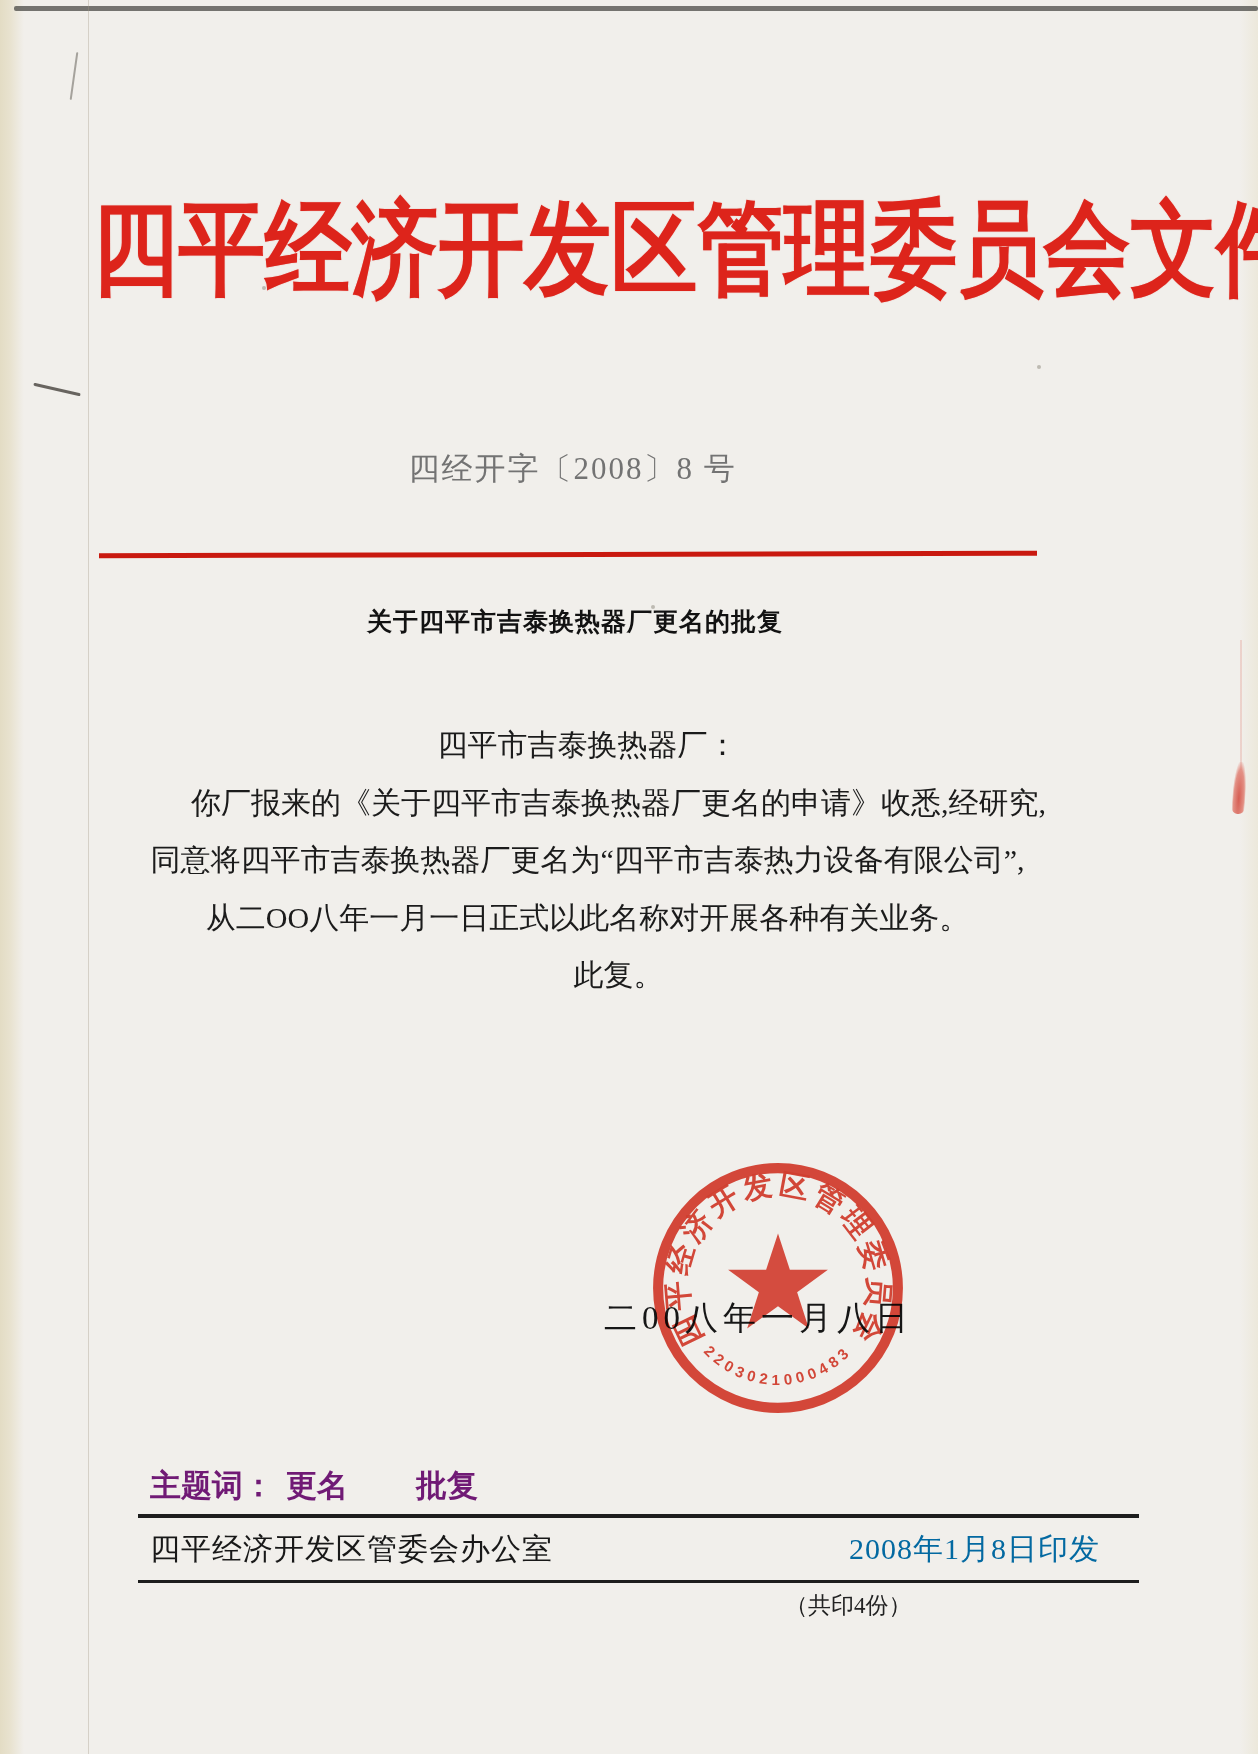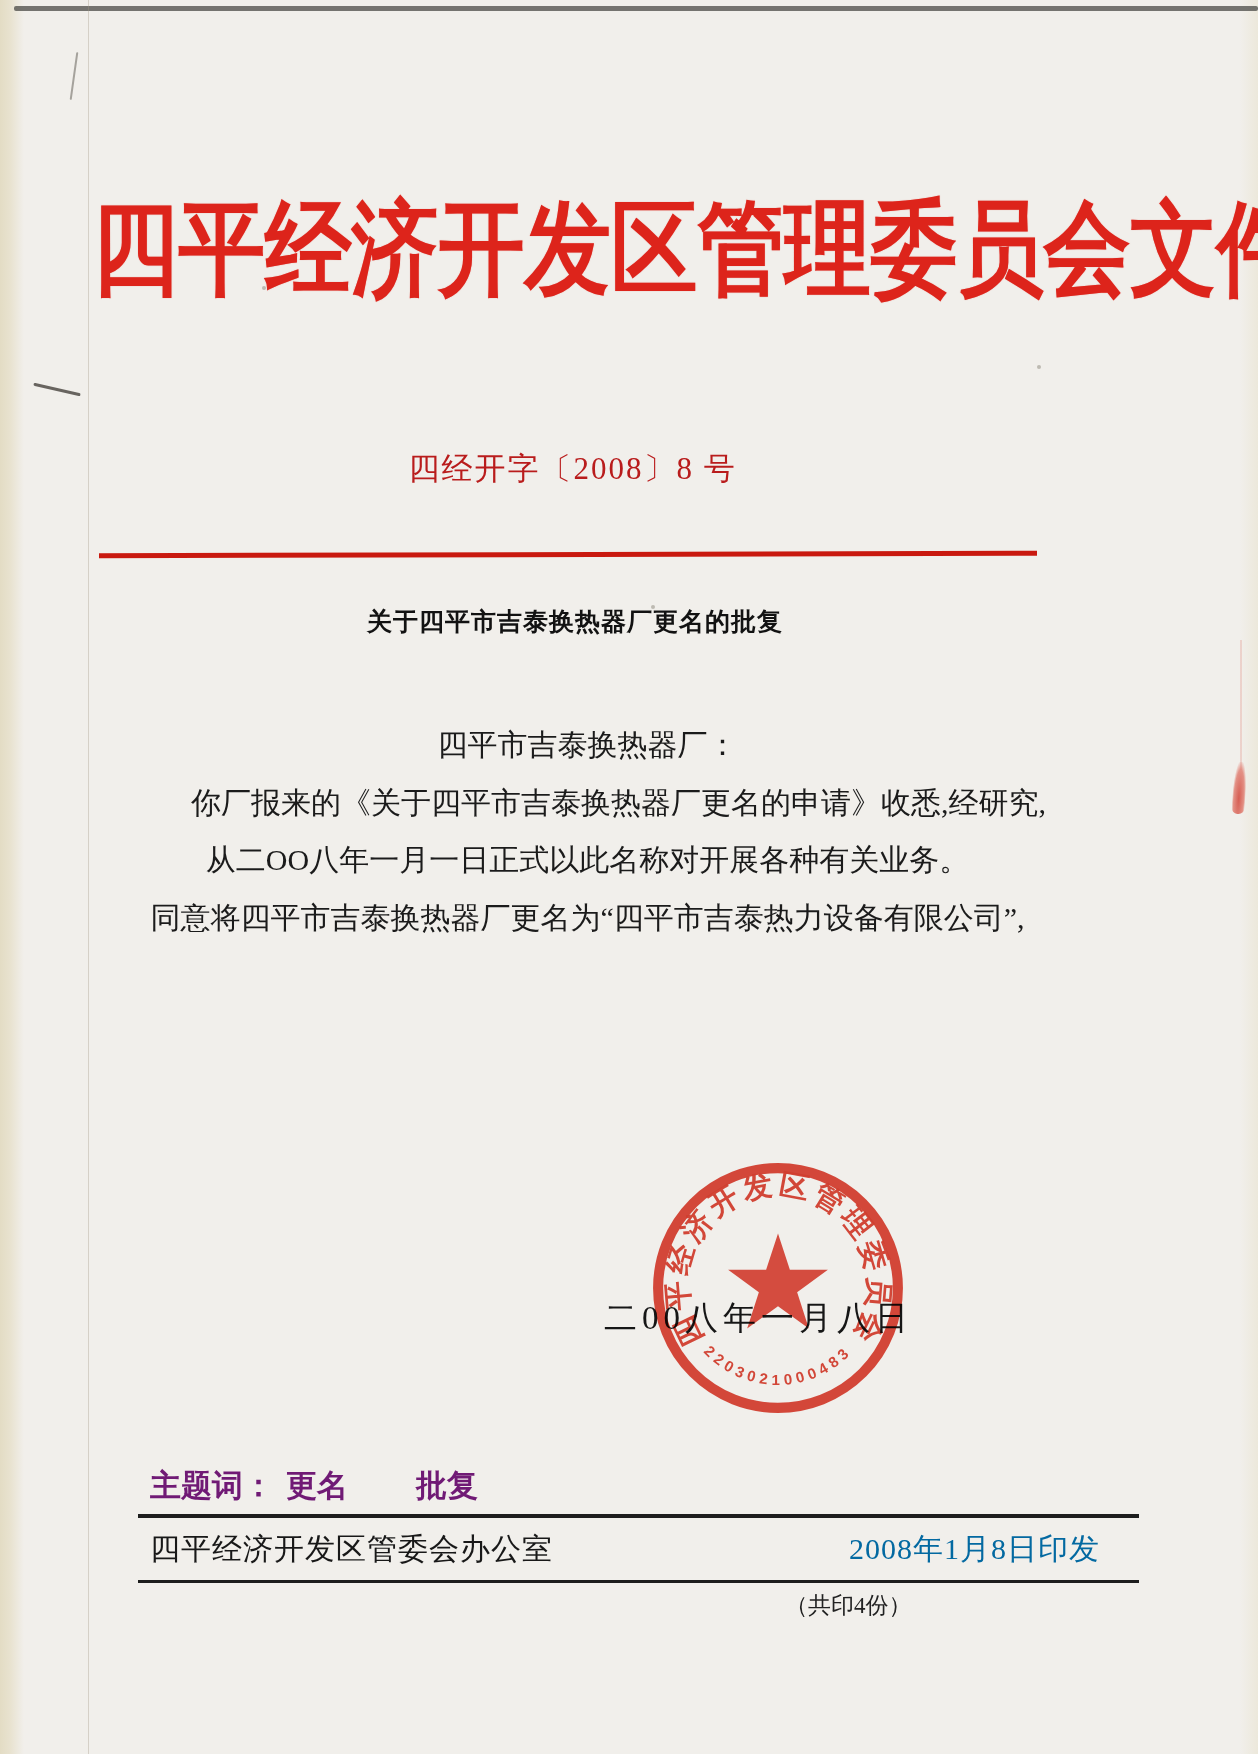--- a/index.html
+++ b/index.html
@@ -24,21 +24,21 @@
   
   .org-title{
     top:182px;left:0;width:1150px;text-align:center;
     font-size:103px;font-weight:bold;line-height:1.32;
     color:#dd241b;letter-spacing:0px;white-space:nowrap;
     transform:scaleX(.84);transform-origin:50% 50%;
     text-shadow:0 0 1px rgba(221,36,27,.5);
   }
   .doc-number{
     top:448px;left:0;width:1145px;text-align:center;
-    font-size:31px;letter-spacing:2px;color:#b91c1c;
+    font-size:31px;letter-spacing:2px;color:#737373;
   }
   .red-rule{top:552px;left:99px;width:938px;height:5px;background:#c9190f;transform:rotate(-.15deg);}
 
   
   .doc-title{
     top:605px;left:0;width:1150px;text-align:center;
     font-size:25px;font-weight:bold;letter-spacing:1px;color:#121212;
     font-family:"Liberation Sans","DejaVu Sans",sans-serif;
   }
   .body-text{top:716px;left:120px;width:935px;font-size:30px;line-height:57.5px;color:#1b1b1b;text-align:center;}
@@ -79,22 +79,23 @@
 
 <div class="abs org-title">四平经济开发区管理委员会文件</div>
 <div class="abs doc-number">四经开字〔2008〕8 号</div>
 <div class="abs red-rule"></div>
 
 <div class="abs doc-title">关于四平市吉泰换热器厂更名的批复</div>
 
 <div class="abs body-text">
   <div>四平市吉泰换热器厂：</div>
   <div class="indent">你厂报来的《关于四平市吉泰换热器厂更名的申请》收悉,经研究,</div>
+  <div>同意将四平市吉泰换热器厂更名为“四平市吉泰热力设备有限公司”,</div>
   <div>从二OO八年一月一日正式以此名称对开展各种有关业务。</div>
-  <div>同意将四平市吉泰换热器厂更名为“四平市吉泰热力设备有限公司”,</div>
+  <div class="indent">此复。</div>
 </div>
 
 <div class="abs sign-date">二00八年一月八日</div>
 
 <svg class="abs seal" viewBox="0 0 264 264" aria-hidden="true">
   <circle cx="132" cy="131" r="119" fill="none" stroke="#dc3a2a" stroke-width="10" opacity=".95"></circle>
   <polygon opacity=".92" fill="#dc3a2a" points="132,77 143.8,112.8 181.5,112.9 151,135.2 162.6,171.1 132,149 101.4,171.1 113,135.2 82.5,112.9 120.2,112.8"></polygon>
   <defs>
     <path id="sealTextArc" d="M 61 184 A 90 90 0 1 1 203 184" fill="none"></path>
     <path id="sealSerialArc" d="M 47 180 A 100 100 0 0 0 217 180" fill="none"></path>

